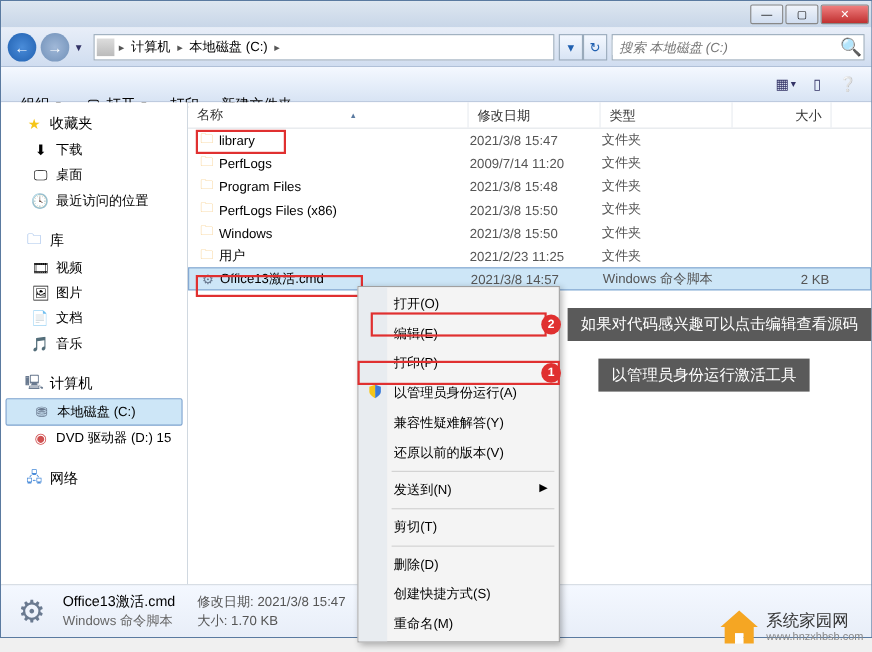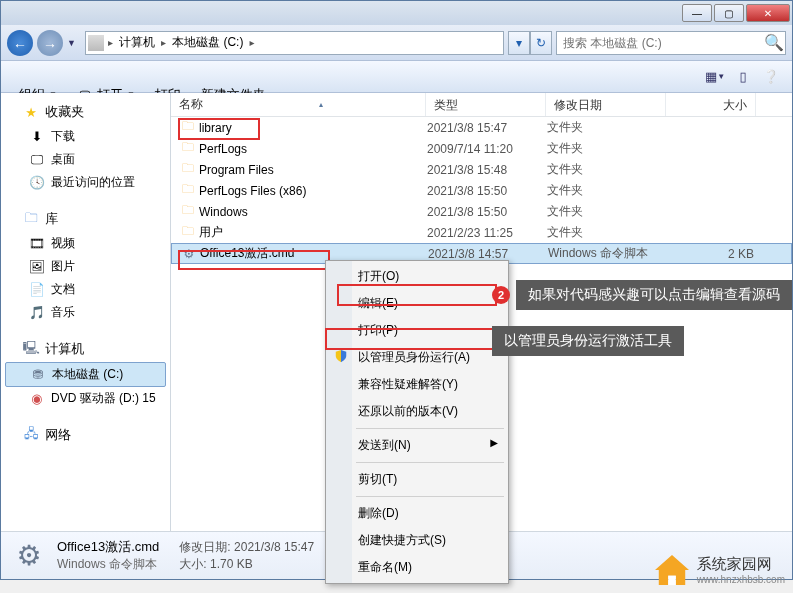--- a/index.html
+++ b/index.html
@@ -16,21 +16,21 @@
 .navbar { height: 36px; background: linear-gradient(#e8eef8, #d0ddf0); display: flex; align-items: center; padding: 0 6px; border-bottom: 1px solid #b0c0d8; }
 .navbtn { width: 26px; height: 26px; border-radius: 50%; background: radial-gradient(#4a8cd9, #2060b0); color: #fff; display: flex; align-items: center; justify-content: center; margin-right: 4px; cursor: pointer; font-size: 14px; }
 .navfwd { background: radial-gradient(#a0b8d8, #7090b8); }
 .navdrop { width: 14px; font-size: 9px; color: #336; cursor: pointer; }
 .addrbar { flex: 1; height: 24px; background: #fff; border: 1px solid #9ab; display: flex; align-items: center; padding: 0 2px; margin: 0 4px; }
 .addrbar .crumb { padding: 0 4px; cursor: pointer; font-size: 12px; }
 .addrbar .sep { font-size: 10px; color: #555; padding: 0 2px; cursor: pointer; }
 .addricon { width: 16px; height: 16px; background: linear-gradient(#ddd,#bbb); margin-right: 2px; }
 .refbtn { width: 22px; height: 24px; border: 1px solid #9ab; background: linear-gradient(#f4f8ff,#d8e4f4); display:flex;align-items:center;justify-content:center;cursor:pointer; color:#2060b0;font-size:12px;}
 .searchbox { width: 230px; height: 24px; border: 1px solid #9ab; background: #fff; display: flex; align-items: center; margin-left: 4px; }
-.searchbox input { flex: 1; border: none; outline: none; padding: 0 6px; font-size: 12px; color: #888; }
+.searchbox input { flex: 1; border: none; outline: none; padding: 0 6px; font-size: 12px; color: #888; font-style: italic; }
 .searchicon { width: 22px; text-align: center; color: #2060b0; cursor: pointer; }
 
 .toolbar { height: 32px; background: linear-gradient(#f4f8ff, #d8e4f4); border-bottom: 1px solid #b0c0d8; display: flex; align-items: center; padding: 0 8px; font-size: 13px; }
 .toolitem { padding: 4px 10px; cursor: pointer; display: flex; align-items: center; gap: 4px; margin-top: 36px; }
 .toolitem .dd { font-size: 8px; }
 .toolbar .right { margin-left: auto; display: flex; gap: 2px; }
 .tooliconbtn { width: 26px; height: 22px; border: 1px solid transparent; display:flex;align-items:center;justify-content:center; cursor:pointer; font-size:13px;color:#336;}
 
 .body { display: flex; height: calc(100% - 24px - 36px - 32px - 48px); }
 .sidebar { width: 170px; background: #fff; border-right: 1px solid #d0d8e0; overflow-y: auto; padding-top: 6px; }
@@ -80,21 +80,21 @@
 .ctxiconcol { position:absolute; left:0; top:0; bottom:0; width:26px; background:#e8ecf0; }
 
 .redbox3 { position: absolute; border: 2px solid #e03030; left: 337px; top: 284px; width: 160px; height: 22px; pointer-events:none; z-index:11;}
 .redbox4 { position: absolute; border: 2px solid #e03030; left: 325px; top: 328px; width: 184px; height: 22px; pointer-events:none; z-index:11;}
 .badge { width: 18px; height: 18px; border-radius: 50%; background: #e03030; color: #fff; display: flex; align-items: center; justify-content: center; font-size: 11px; font-weight: bold; position: absolute; z-index:12;}
 .badge.b1 { left: 492px; top: 330px; }
 .badge.b2 { left: 492px; top: 286px; }
 
 .callout { position: absolute; background: #5a5a5a; color: #fff; padding: 6px 12px; font-size: 14px; z-index:12; white-space: nowrap; }
 .co1 { left: 516px; top: 280px; }
-.co2 { left: 492px; top: 326px; }
+.co2 { left: 544px; top: 326px; }
 
 .details { height: 48px; border-top: 1px solid #d0d8e0; background: linear-gradient(#f4f8ff,#e8eef8); display: flex; align-items: center; padding: 4px 10px; gap: 10px; font-size: 12px; }
 .details .bigicon { width: 36px; height: 36px; display:flex;align-items:center;justify-content:center;font-size:28px;color:#6a7a90;}
 .details .dtext .line1 { font-size: 13px; }
 .details .dtext .line2 { color: #666; }
 .details .meta { margin-left: 10px; color: #555; }
 
 .watermark { position: absolute; right: 8px; bottom: 6px; display: flex; align-items: center; gap: 6px; font-size: 15px; color: #333; z-index: 20;}
 .watermark .house { width: 38px; height: 34px; }
 .watermark .sub { font-size: 10px; color: #888; display:block;}
@@ -218,22 +218,22 @@
           </div>
       </div>
     </div>
 
     <div class="filepane">
       <div class="colhdr">
         <div class="col name">
             <span>名称</span>
             <span class="sortarr">▴</span>
           </div>
+        <div class="col date">修改日期</div>
         <div class="col type">类型</div>
-        <div class="col date">修改日期</div>
         <div class="col size">大小</div>
       </div>
       <div class="filelist" id="filelist">
           <div class="row">
             <span class="ficon folder">🗀</span>
             <span class="fname">library</span>
             <span class="fdate">2021/3/8 15:47</span>
             <span class="ftype">文件夹</span>
             <span class="fsize"></span>
           </div>

